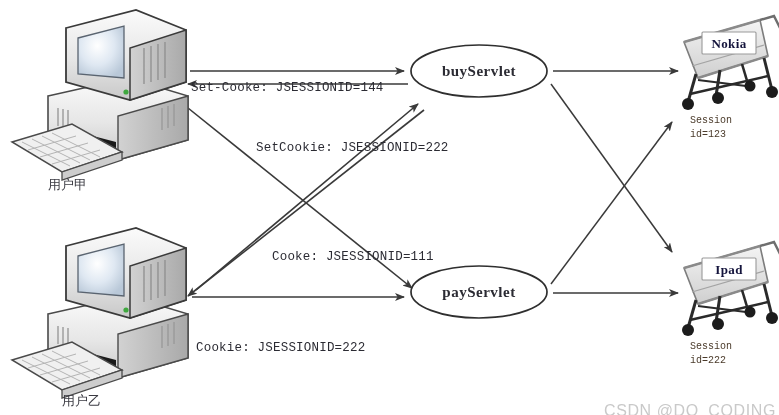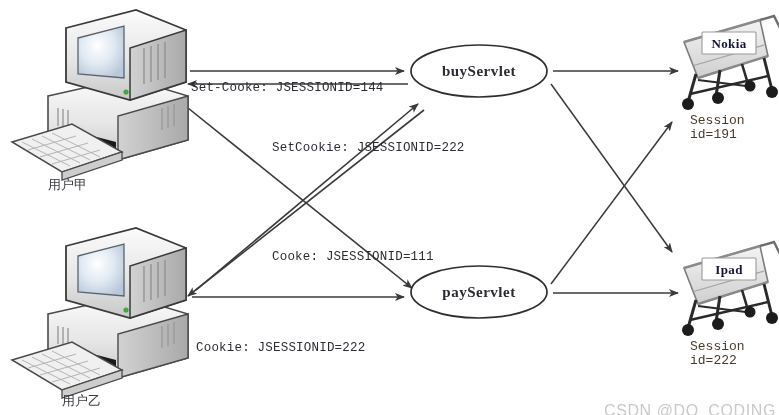--- a/index.html
+++ b/index.html
@@ -41,21 +41,21 @@
   .user-label {
     position: absolute;
     font-family: "Liberation Sans", "DejaVu Sans", sans-serif;
     font-size: 13px;
     color: #3a3a42;
     white-space: nowrap;
   }
   .cart-caption {
     position: absolute;
     font-family: "Liberation Mono", "DejaVu Sans Mono", monospace;
-    font-size: 13px;
+    font-size: 10px;
     line-height: 13.5px;
     color: #4a3a2a;
     white-space: nowrap;
   }
   .cart-caption span { display: block; }
   .cart-item-text {
     font-family: "Liberation Serif", "DejaVu Serif", serif;
     font-size: 13px;
     font-weight: bold;
     fill: #14143c;
@@ -269,33 +269,33 @@
       <circle cx="42" cy="88" r="6" fill="#1c1c1c"></circle>
       <circle cx="74" cy="76" r="5.5" fill="#1c1c1c"></circle>
       <circle cx="96" cy="82" r="6" fill="#1c1c1c"></circle>
       <rect x="26" y="22" width="54" height="22" rx="1" fill="#ffffff" stroke="#9a9a9a" stroke-width="1.1"></rect>
       <text class="cart-item-text" x="53" y="38" text-anchor="middle">Ipad</text>
     </g>
   </svg>
 
   <div class="edge-label" style="left:191px; top:81px;">Set-Cooke: JSESSIONID=144</div>
 
-  <div class="edge-label" style="left:272px; top:141px;">SetCookie: JSESSIONID=222</div>
+  <div class="edge-label" style="left:256px; top:141px;">SetCookie: JSESSIONID=222</div>
 
   <div class="edge-label" style="left:272px; top:250px;">Cooke: JSESSIONID=111</div>
 
   <div class="edge-label" style="left:196px; top:305px;margin-top:36px;">Cookie: JSESSIONID=222</div>
 
   <div class="user-label" style="left:48px; top:176px;">用户甲</div>
 
   <div class="user-label" style="left:62px; top:392px;font-family:Liberation Serif, serif;">用户乙</div>
 
   <div class="cart-caption" style="left:690px; top:114px;">
     <span>Session</span>
-    <span>id=191</span>
+    <span>id=123</span>
   </div>
 
   <div class="cart-caption" style="left:690px; top:340px;">
     <span>Session</span>
     <span>id=222</span>
   </div>
 
   <div class="watermark" style="left:604px; top:402px;">CSDN @DQ_CODING</div>
 
 </div>

